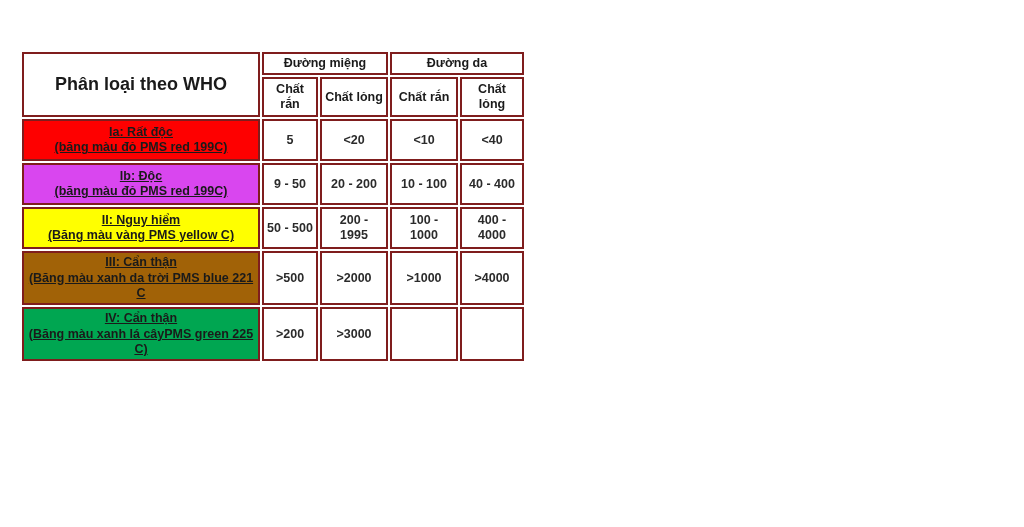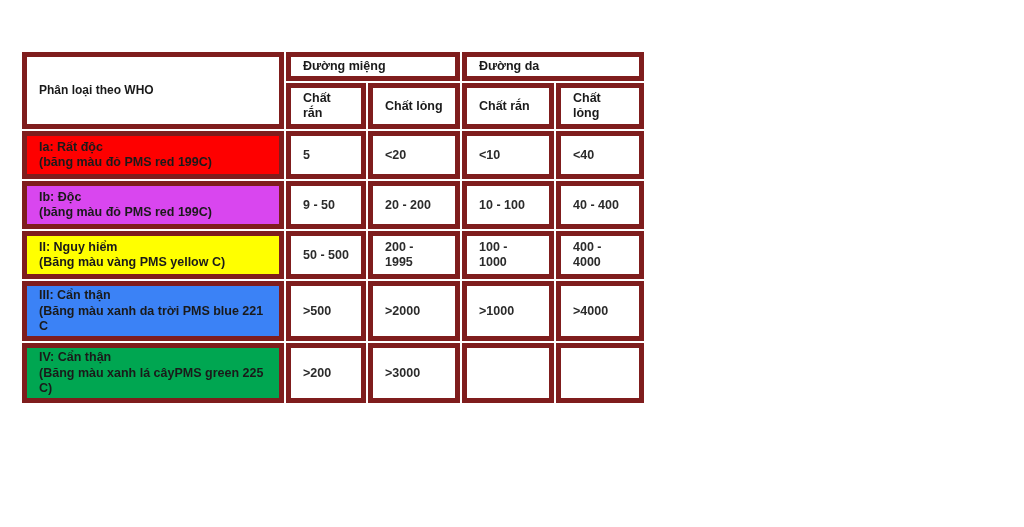--- a/index.html
+++ b/index.html
@@ -22,23 +22,23 @@
 
   table.who-table {
     border-collapse: separate;
     border-spacing: 2px;
     font-size: 12px;
     color: #1a1a1a;
   }
 
   table.who-table td,
   table.who-table th {
-    border: 5px solid #7f1d1d;
-    padding: 2px 12px;
-    text-align: left;
+    border: 2px solid #7f1d1d;
+    padding: 2px 3px;
+    text-align: center;
     vertical-align: middle;
     font-weight: bold;
     line-height: 1.22;
     background: #ffffff;
   }
 
   
   th.group-head {
     font-size: 12.5px;
     padding: 4px 6px;
@@ -48,21 +48,21 @@
     font-size: 12.5px;
     height: 32px;
     padding: 3px 4px;
   }
 
   
   .col-class {
     width: 228px;
     text-align: left;
     padding: 6px 8px;
-    font-size: 12px;
+    font-size: 18px;
   }
   th.col-class-head {
     height: 52px;
   }
 
   
   .col-oral-solid  { width: 46px; }
   .col-oral-liq    { width: 58px; }
   .col-derm-solid  { width: 58px; }
   .col-derm-liq    { width: 54px; }
@@ -76,20 +76,21 @@
   td.value.empty { }
 
   
   td.klass {
     text-align: left;
     padding: 6px 6px 6px 8px;
     font-size: 12.5px;
     font-weight: bold;
     color: #1a1a1a;
     line-height: 1.35;
+    text-decoration: underline;
   }
   td.klass .line { display: block; }
 
   .row-ia  td.klass,
   .row-ib  td.klass { }
 
   
   .row-ia  td { height: 34px; }
   .row-ib  td { height: 34px; }
   .row-ii  td { height: 34px; }
@@ -150,21 +151,21 @@
         <td class="klass col-class" style="background: rgb(255, 255, 0); margin-top: 8px;">
           <span class="line">II: Nguy hiểm</span>
           <span class="line">(Băng màu vàng PMS yellow C)</span>
         </td>
         <td class="value col-oral-solid">50 - 500</td>
         <td class="value col-oral-liq">200 - 1995</td>
         <td class="value col-derm-solid">100 - 1000</td>
         <td class="value col-derm-liq">400 - 4000</td>
       </tr>
       <tr class="row-iii">
-        <td class="klass col-class" style="background: #3b82f6;">
+        <td class="klass col-class" style="background: #a16207;">
           <span class="line">III: Cẩn thận</span>
           <span class="line">(Băng màu xanh da trời PMS blue 221 C</span>
         </td>
         <td class="value col-oral-solid">&gt;500</td>
         <td class="value col-oral-liq">&gt;2000</td>
         <td class="value col-derm-solid">&gt;1000</td>
         <td class="value col-derm-liq">&gt;4000</td>
       </tr>
       <tr class="row-iv">
         <td class="klass col-class" style="background: rgb(0, 166, 81);">

